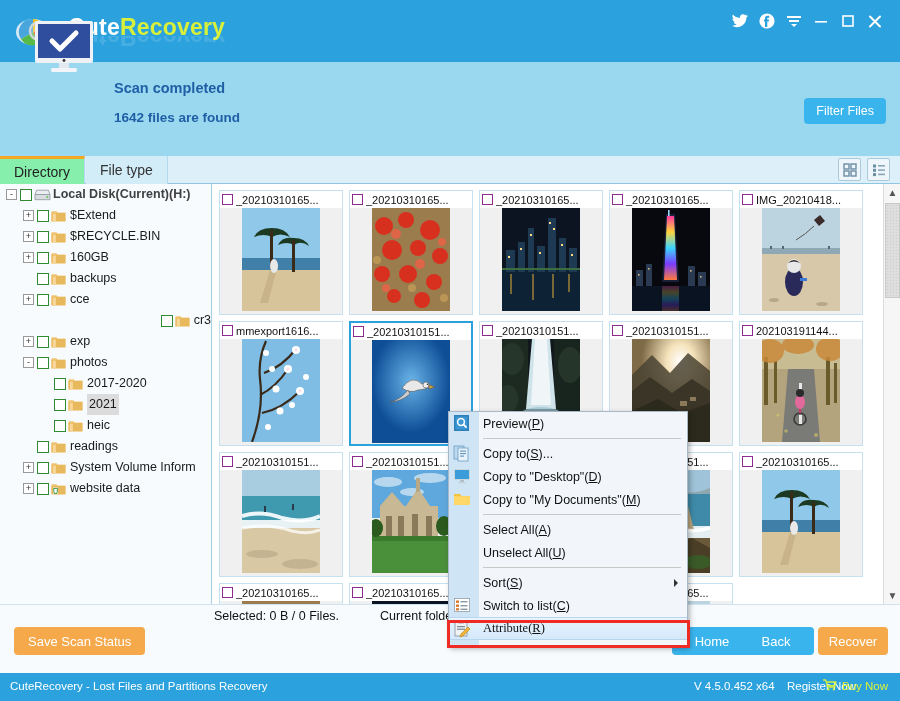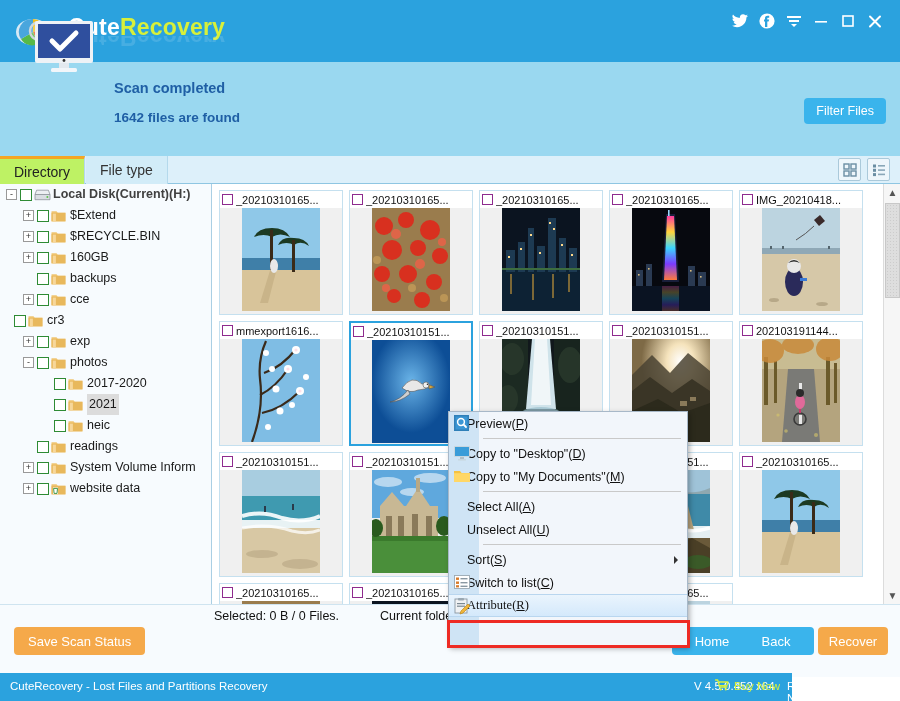--- a/index.html
+++ b/index.html
@@ -63,21 +63,21 @@
   #tabstrip{
     position:absolute; left:0; top:156px; width:900px; height:28px;
     background:#ddf0fa; border-bottom:1px solid #8fc6e2;
   }
   .tab{
     position:absolute; top:0; height:28px; padding:0 14px;
     display:flex; align-items:center; font-size:14px; color:#333;
     cursor:pointer; border-right:1px solid #b4d9ec;
   }
   .tab.active{
-    background:#bef264; border-top:3px solid #f5a623;
+    background:#86efac; border-top:3px solid #f5a623;
     color:#222; height:29px;
   }
   .tab.inactive{ background:#d2ecf8; }
   #viewtoggle{ position:absolute; right:10px; top:2px; display:flex; gap:6px; }
   .vt-btn{
     width:23px; height:23px; border:1px solid #aac9da; background:#eef6fb;
     display:flex; align-items:center; justify-content:center; cursor:pointer;
     border-radius:2px;
   }
 
@@ -191,21 +191,21 @@
   .abtn{
     position:absolute; top:6px; height:28px; border:none; border-radius:4px;
     color:#ffffff; font-size:13px; font-family:"Liberation Sans", sans-serif;
     cursor:pointer; padding:0 14px;
   }
   .abtn.orange{ background:#f5a94a; }
   .abtn.blue{ background:#3ab4ec; }
 
   
   #footer{
-    position:absolute; left:0; top:673px; width:792px; height:28px;
+    position:absolute; left:0; top:673px; width:900px; height:28px;
     background:#2ba2de; color:#ffffff; font-size:11.5px;
   }
   #footer-left{ position:absolute; left:10px; top:7px; }
   #footer-version{ position:absolute; left:694px; top:7px; }
   #footer-register{ position:absolute; left:787px; top:7px; cursor:pointer; }
   #buy-now{
     position:absolute; right:12px; top:6px; color:#d8f03a; font-size:11.5px;
     display:flex; align-items:center; gap:5px; cursor:pointer;
   }
 
@@ -215,21 +215,21 @@
     background:#f2f6fb; border:1px solid #a8b8c8;
     box-shadow:2px 2px 5px rgba(0,0,0,.28);
     font-size:12.5px; color:#111;
   }
   #ctx-gutter{
     position:absolute; left:0; top:0; width:30px; height:100%;
     background:#cfe4f5;
   }
   .ctx-item{
     position:relative; height:23px; display:flex; align-items:center;
-    padding-left:18px; cursor:pointer; white-space:nowrap;
+    padding-left:34px; cursor:pointer; white-space:nowrap;
   }
   .ctx-item .ico{
     position:absolute; left:4px; top:2px; width:20px; height:19px;
   }
   .ctx-item.highlight{
     background:linear-gradient(#eaf4fd,#d4e9fb);
     border-top:1px solid #b9d6ef; border-bottom:1px solid #b9d6ef;font-family:Liberation Serif, serif;
   }
   .ctx-sep{
     height:1px; background:#c9c9c9; margin:3px 6px 3px 34px;
@@ -401,21 +401,21 @@
     <div class="tnode" style="padding-left: 23px;">
       <div class="texp">+</div>
       <div class="tchk"></div>
       <span class="tfolder"><svg width="15" height="13" viewBox="0 0 15 13">
           <path d="M0.5 2.2h5l1.3 1.6h7.7v8.7H0.5z" fill="#f0c674"></path>
           <path d="M0.5 3.8h13.9v8.4H0.5z" fill="#e8b85c"></path>
           <path d="M1.8 4.6h3.1v7.6H1.8z" fill="#f7d79a"></path>
         </svg></span>
       <span class="tlabel">cce</span>
     </div>
-    <div class="tnode" style="">
+    <div class="tnode" style="padding-left: 23px; justify-content: flex-end;">
       <div class="texp none"></div>
       <div class="tchk"></div>
       <span class="tfolder"><svg width="15" height="13" viewBox="0 0 15 13">
           <path d="M0.5 2.2h5l1.3 1.6h7.7v8.7H0.5z" fill="#f0c674"></path>
           <path d="M0.5 3.8h13.9v8.4H0.5z" fill="#e8b85c"></path>
           <path d="M1.8 4.6h3.1v7.6H1.8z" fill="#f7d79a"></path>
         </svg></span>
       <span class="tlabel">cr3</span>
     </div>
     <div class="tnode" style="padding-left: 23px;">
@@ -1120,20 +1120,30 @@
           <rect x="1" y="1" width="15" height="16" fill="#2f7fb8"></rect>
           <rect x="2.5" y="2.5" width="12" height="13" fill="#3a96d4"></rect>
           <circle cx="8" cy="8" r="3.4" fill="none" stroke="#fff" stroke-width="1.5"></circle>
           <path d="M10.4 10.4 L13 13" stroke="#fff" stroke-width="1.8" stroke-linecap="round"></path>
         </svg></span>
       <span><span>Preview(</span><span class="u">P</span><span>)</span></span>
     </div>
     <div class="ctx-sep"></div>
     <div class="ctx-item">
       <span class="ico"><svg width="18" height="18" viewBox="0 0 18 18">
+          <rect x="1" y="2" width="10" height="13" fill="#bcd9ef" stroke="#6a9cc0" stroke-width=".8"></rect>
+          <rect x="5" y="4" width="10" height="13" fill="#e8f2fa" stroke="#6a9cc0" stroke-width=".8"></rect>
+          <rect x="7" y="6.5" width="6" height="1.2" fill="#6a9cc0"></rect>
+          <rect x="7" y="9" width="6" height="1.2" fill="#6a9cc0"></rect>
+          <rect x="7" y="11.5" width="4" height="1.2" fill="#6a9cc0"></rect>
+        </svg></span>
+      <span><span>Copy to(</span><span class="u">S</span><span>)...</span></span>
+    </div>
+    <div class="ctx-item">
+      <span class="ico"><svg width="18" height="18" viewBox="0 0 18 18">
           <rect x="1" y="2" width="16" height="11" rx="1" fill="#c8d6de"></rect>
           <rect x="2" y="3" width="14" height="9" fill="#3a9cd8"></rect>
           <rect x="7" y="13" width="4" height="2" fill="#b0bec6"></rect>
           <rect x="5" y="15" width="8" height="1.6" rx=".6" fill="#c8d6de"></rect>
         </svg></span>
       <span><span>Copy to "Desktop"(</span><span class="u">D</span><span>)</span></span>
     </div>
     <div class="ctx-item">
       <span class="ico"><svg width="18" height="18" viewBox="0 0 18 18">
           <path d="M1 4h6l1.6 2H17v9H1z" fill="#f5c242"></path>

